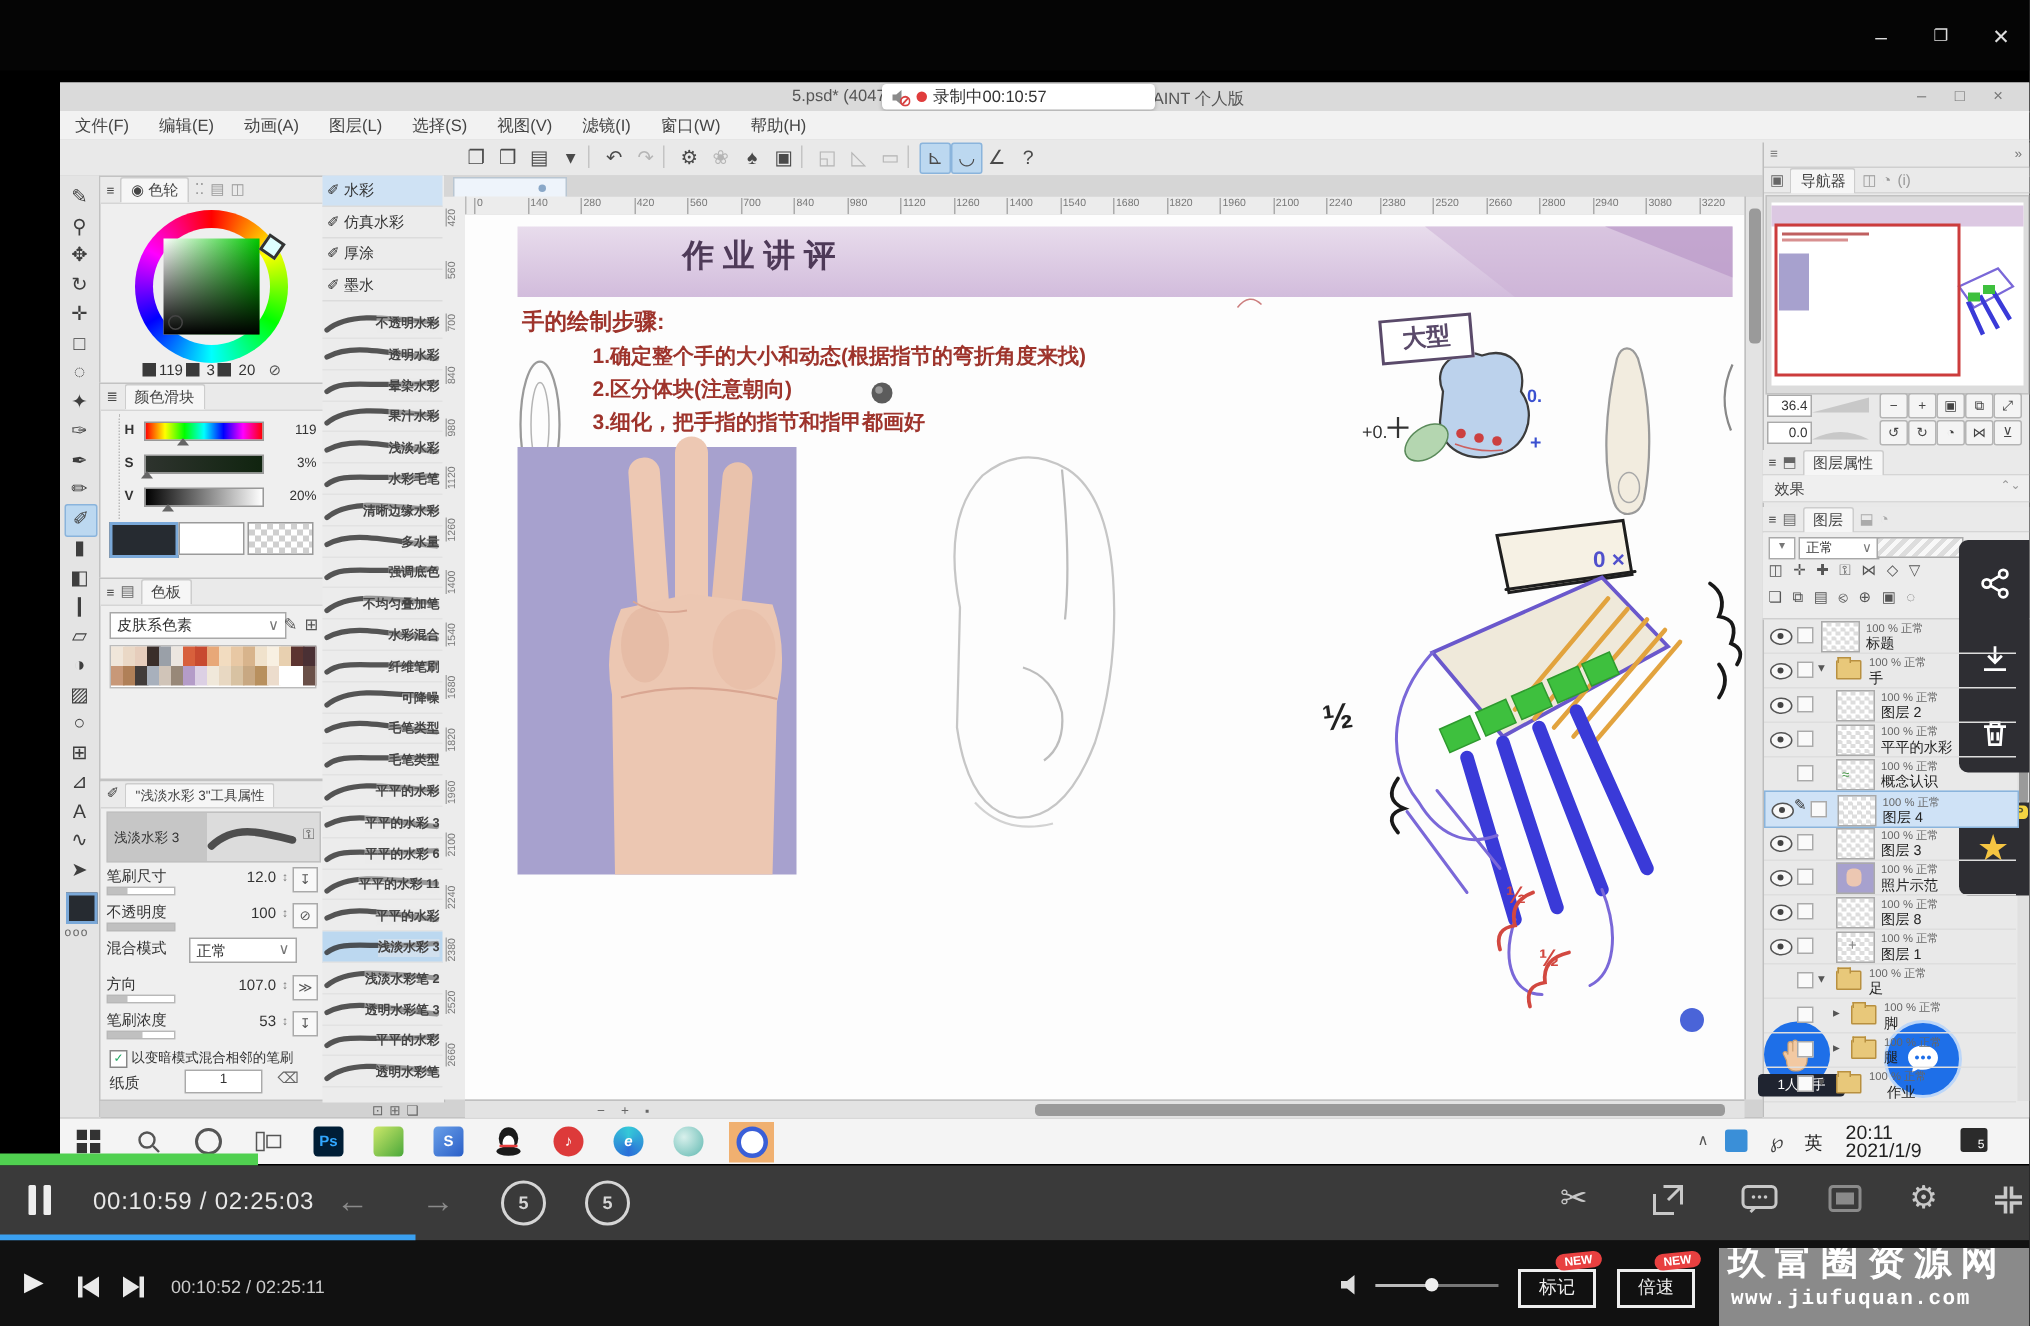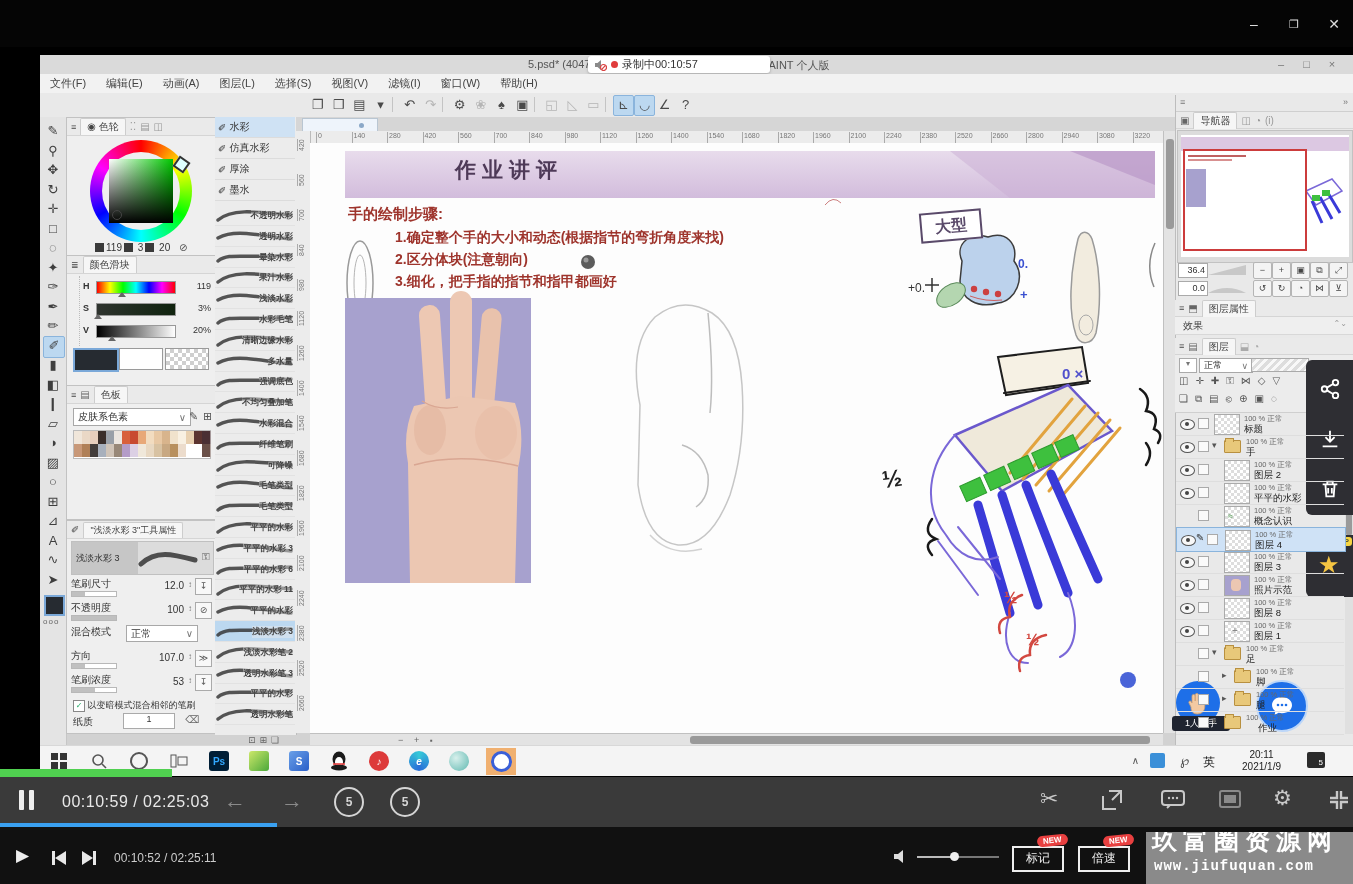--- a/index.html
+++ b/index.html
@@ -799,21 +799,21 @@
         <circle cx="16" cy="10" r="1.3" fill="#1e6fe8"></circle>
     </svg>
   </div>
 
   <div class="r taskbar" id="taskbar">
     <div class="tray">
       <span class="r" style="right:208px;top:9px;color:#555">∧</span>
       <span class="r" style="right:182px;top:7px;width:15px;height:15px;background:#3a8fd8;border-radius:2px"></span>
       <span class="r" style="right:158px;top:7px;font-size:13px;color:#444">℘</span>
       <span class="r" style="right:132px;top:8px;font-size:12px;color:#222">英</span>
-      <span class="r" style="right:66px;top:3px;text-align:center;font-size:10px;line-height:12px;color:#222">
+      <span class="r" style="right:66px;top:3px;text-align:left;font-size:13px;line-height:12px;color:#222">
         <span>20:11</span><br><span>2021/1/9</span>
       </span>
       <span class="r" style="right:22px;top:6px;width:18px;height:16px;background:#2b2b2b;border-radius:2px;color:#fff;font-size:8px;text-align:right;line-height:22px;padding-right:2px;box-sizing:border-box">5</span>
     </div>
   <div class="tbicon" style="left: 6px;">
         <svg width="16" height="16">
           <rect x="0" y="0" width="7" height="7" fill="#333"></rect>
           <rect x="9" y="0" width="7" height="7" fill="#333"></rect>
           <rect x="0" y="9" width="7" height="7" fill="#333"></rect>
           <rect x="9" y="9" width="7" height="7" fill="#333"></rect>

